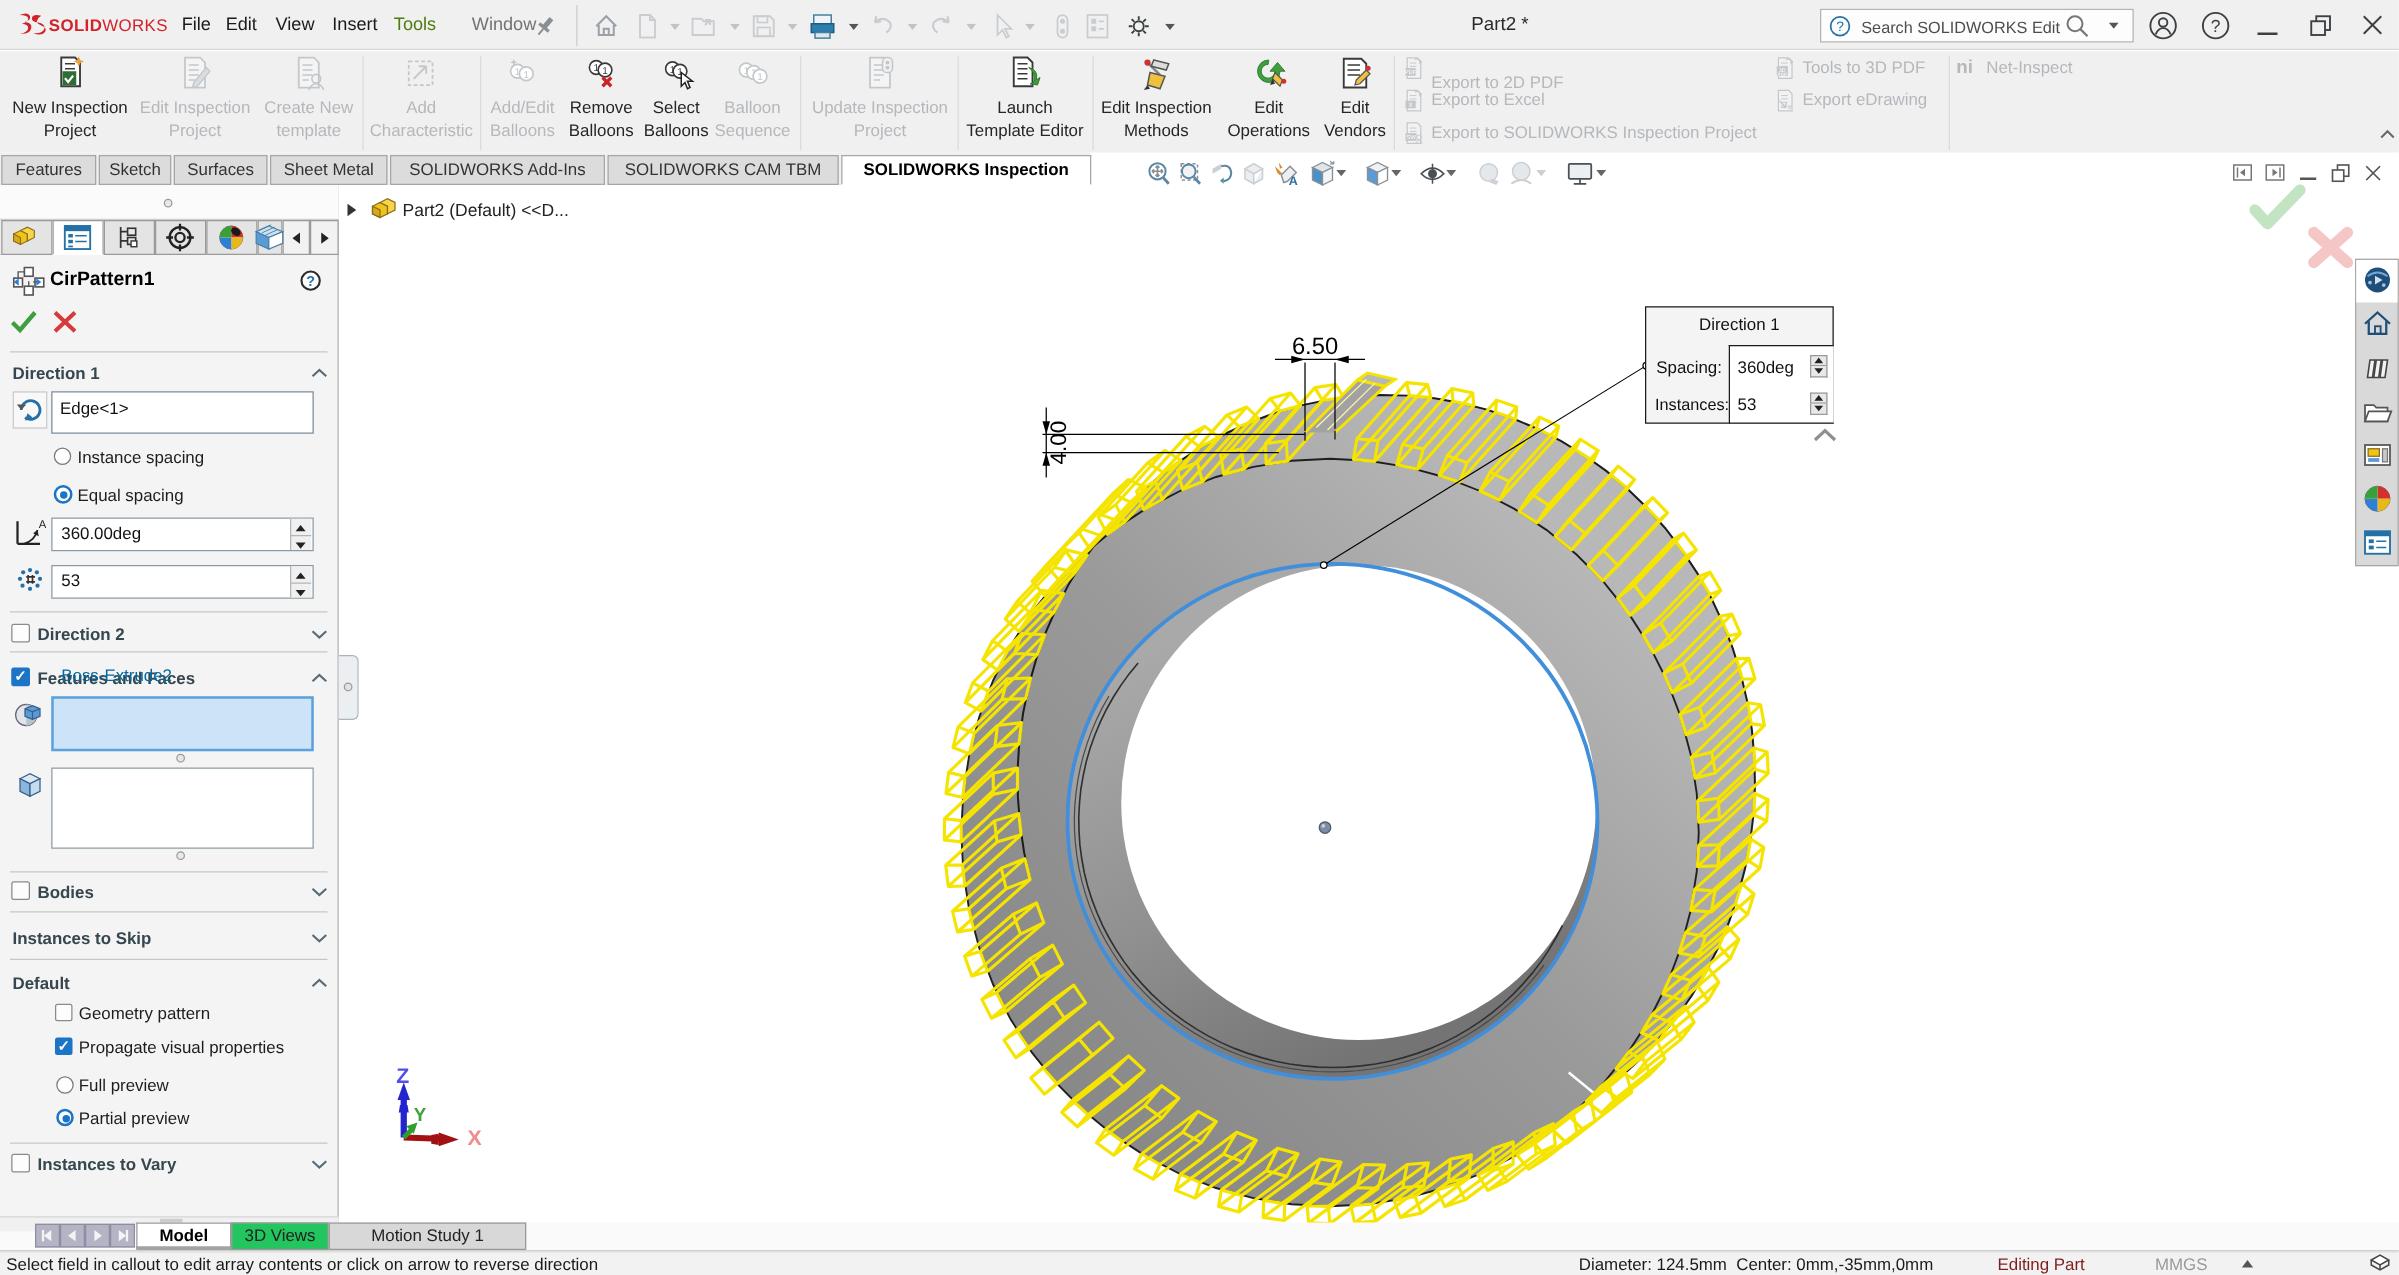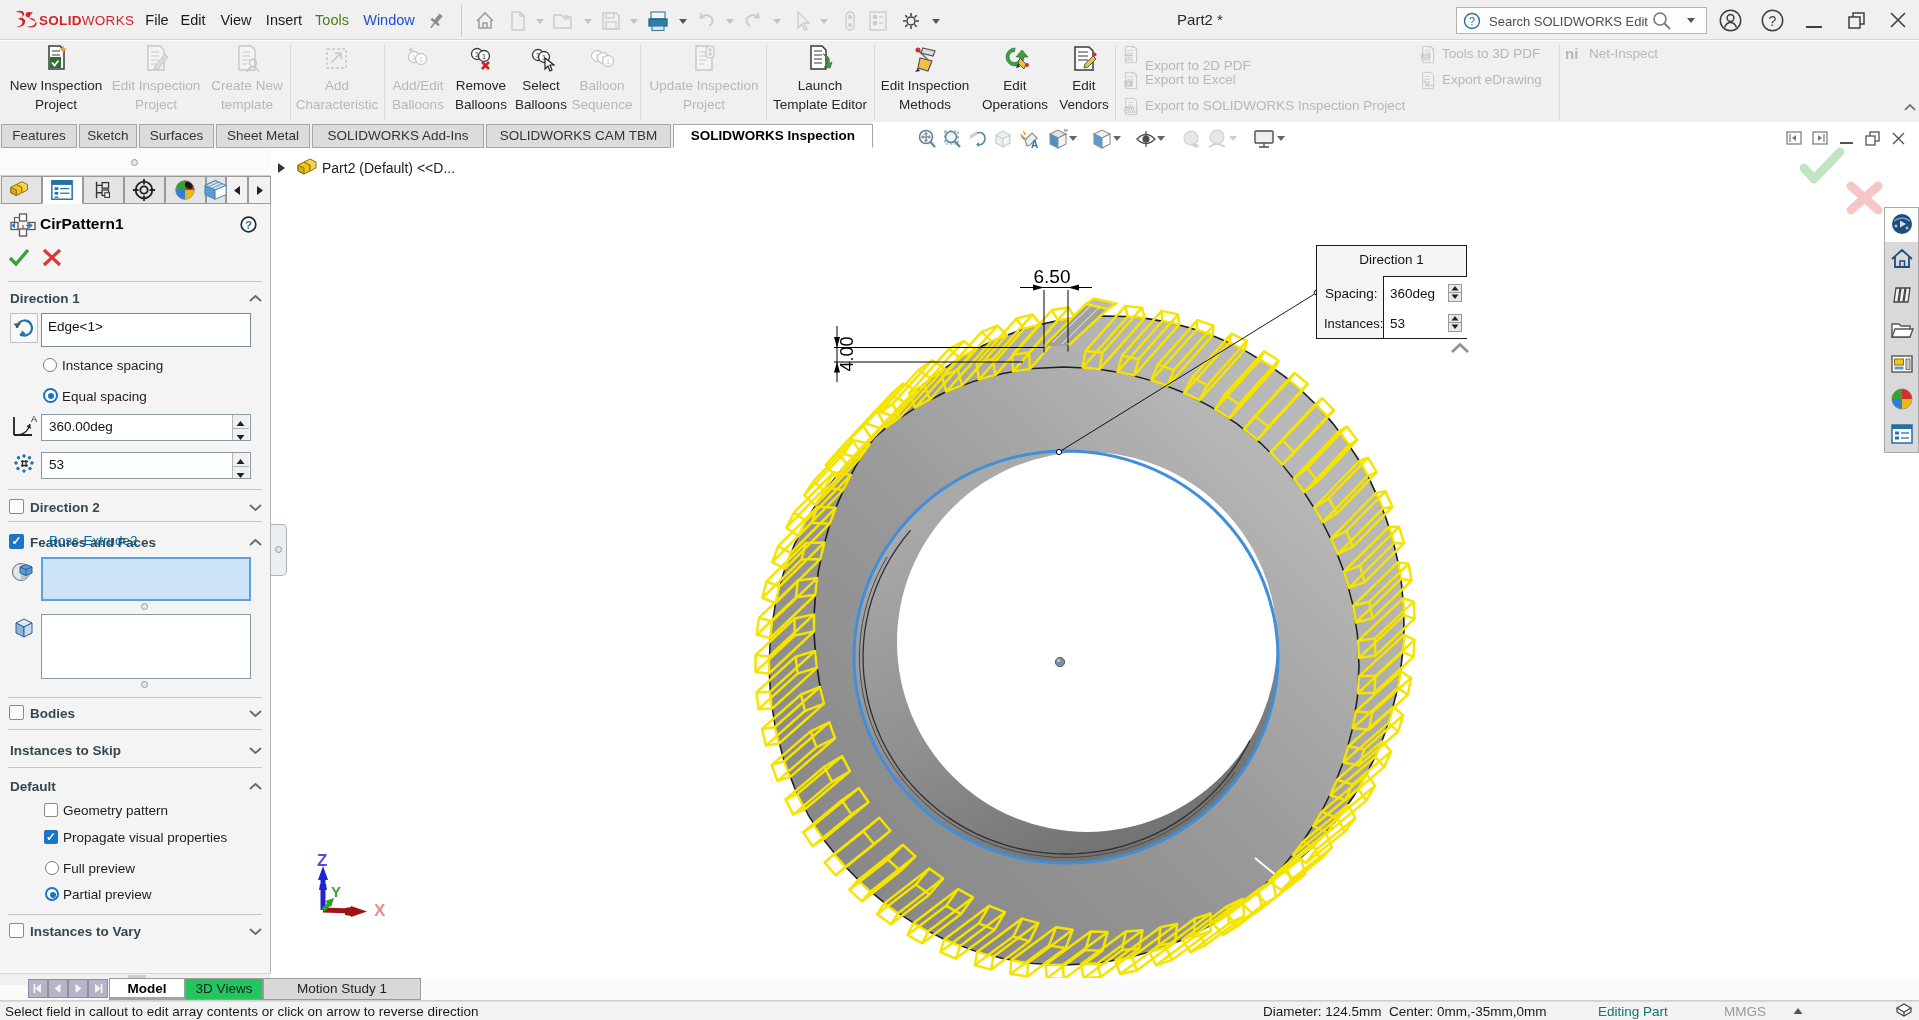--- a/index.html
+++ b/index.html
@@ -155,21 +155,21 @@
 <svg class="a" style="left:12px;top:8px" width="130" height="24" viewBox="0 0 130 24">
 <path d="M3.5,4 q7,-3 8.5,1 q1,3 -4,4.5 q6,0.5 5,5 q-1.2,5 -9,4.5 q6,-1 6.5,-4.5 q0.4,-3 -5,-3.5 q5,-1.5 5,-4 q0,-3 -7,-3z" fill="#d2232a"></path>
 <path d="M21,4.5 q-7,-1.5 -7.5,2 q-0.4,2.8 5,3.5 q5.5,0.8 5,4.5 q-0.7,4.5 -9,4 q7,2.5 9.5,-1 q2,-3 -2.5,-5 q-4.5,-1.8 -4,-3.8 q0.5,-2.5 3.5,-4.2z" fill="#d2232a"></path>
 <text x="27" y="16.5" font-size="13.5" font-weight="bold" fill="#d2232a" font-family="Liberation Sans,sans-serif" letter-spacing="0.3">SOLID<tspan font-weight="normal">WORKS</tspan></text>
   </svg>
 <div class="a" style="left:117px;top:12px;width:80px;text-align:center;font-size:14.5px;color:#1a1a1a">File</div>
 <div class="a" style="left:153px;top:12px;width:80px;text-align:center;font-size:14.5px;color:#1a1a1a">Edit</div>
 <div class="a" style="left:196px;top:12px;width:80px;text-align:center;font-size:14.5px;color:#1a1a1a">View</div>
 <div class="a" style="left:244px;top:12px;width:80px;text-align:center;font-size:14.5px;color:#1a1a1a">Insert</div>
 <div class="a" style="left:292px;top:12px;width:80px;text-align:center;font-size:14.5px;color:#4d7c0f">Tools</div>
-<div class="a" style="left:349px;top:12px;width:80px;text-align:center;font-size:14.5px;color:#1d4ed8">Window</div>
+<div class="a" style="left:349px;top:12px;width:80px;text-align:right;font-size:14.5px;color:#737373">Window</div>
 <svg class="a" style="left:425px;top:10px" width="22" height="22">
     <g transform="rotate(40 11 11)" fill="#8a8f94">
       <rect x="9" y="3" width="4" height="9"></rect>
       <rect x="6" y="11" width="10" height="2.5"></rect>
       <rect x="10.5" y="13.5" width="1.6" height="6"></rect>
     </g>
   </svg>
 <div class="a" style="left:461px;top:4px;width:1px;height:33px;background:#cccccc"></div>
 <svg class="a" style="left:473px;top:9px" width="24" height="24" viewBox="0 0 24 24">
     <path d="M4,12 L12,4 L20,12 M6,11 V19 H18 V11 M10,19 V14 H14 V19" fill="none" stroke="#9aa0a6" stroke-width="1.6"></path>
@@ -805,21 +805,21 @@
 <svg class="a" style="left:92px;top:983px;z-index:6" width="12" height="11">
     <polygon points="3,1 9,5.5 3,10" fill="#f4f4f8"></polygon>
     <rect x="8.7" y="1" width="1.8" height="9" fill="#f4f4f8"></rect>
   </svg>
 <div class="mtab" style="left:109px;width:76px;background:#fff;border-bottom:3px solid #a3a3a3;font-weight:bold;color:#000">Model</div>
 <div class="mtab" style="left:185px;width:78px;background:#22c55e;color:#222">3D Views</div>
 <div class="mtab" style="left:263px;width:158px;background:#d8d8d8;color:#222">Motion Study 1</div>
 <div class="a" style="left:0;top:1001px;width:1919px;height:19px;background:#f2f2f2;border-top:1px solid #dadada;z-index:5"></div>
 <div class="a" style="left:5px;top:1004px;font-size:13.5px;color:#1a1a1a;z-index:6">Select field in callout to edit array contents or click on arrow to reverse direction</div>
 <div class="a" style="left:1263px;top:1004px;font-size:13.5px;color:#1a1a1a;z-index:6">Diameter: 124.5mm&nbsp;&nbsp;Center: 0mm,-35mm,0mm</div>
-<div class="a" style="left:1598px;top:1004px;font-size:13.5px;color:#0f766e;z-index:6">Editing Part</div>
+<div class="a" style="left:1598px;top:1004px;font-size:13.5px;color:#7f1d1d;z-index:6">Editing Part</div>
 <div class="a" style="left:1724px;top:1004px;font-size:13.5px;color:#9a9a9a;z-index:6">MMGS</div>
 <svg class="a" style="left:1792px;top:1007px;z-index:6" width="12" height="8">
     <polygon points="6,1 1.5,7 10.5,7" fill="#555"></polygon>
   </svg>
 <svg class="a" style="left:1895px;top:1002px;z-index:6" width="18" height="16" viewBox="0 0 18 16">
 <path d="M2,6 L9,2 L16,6 L9,10 Z" fill="#fff" stroke="#444" stroke-width="1.2"></path>
 <path d="M2,6 V10 L9,14 L16,10 V6" fill="none" stroke="#444" stroke-width="1.2"></path>
     <path d="M9,10 V14" stroke="#444" stroke-width="1.2"></path>
   </svg>
 </body></html>

